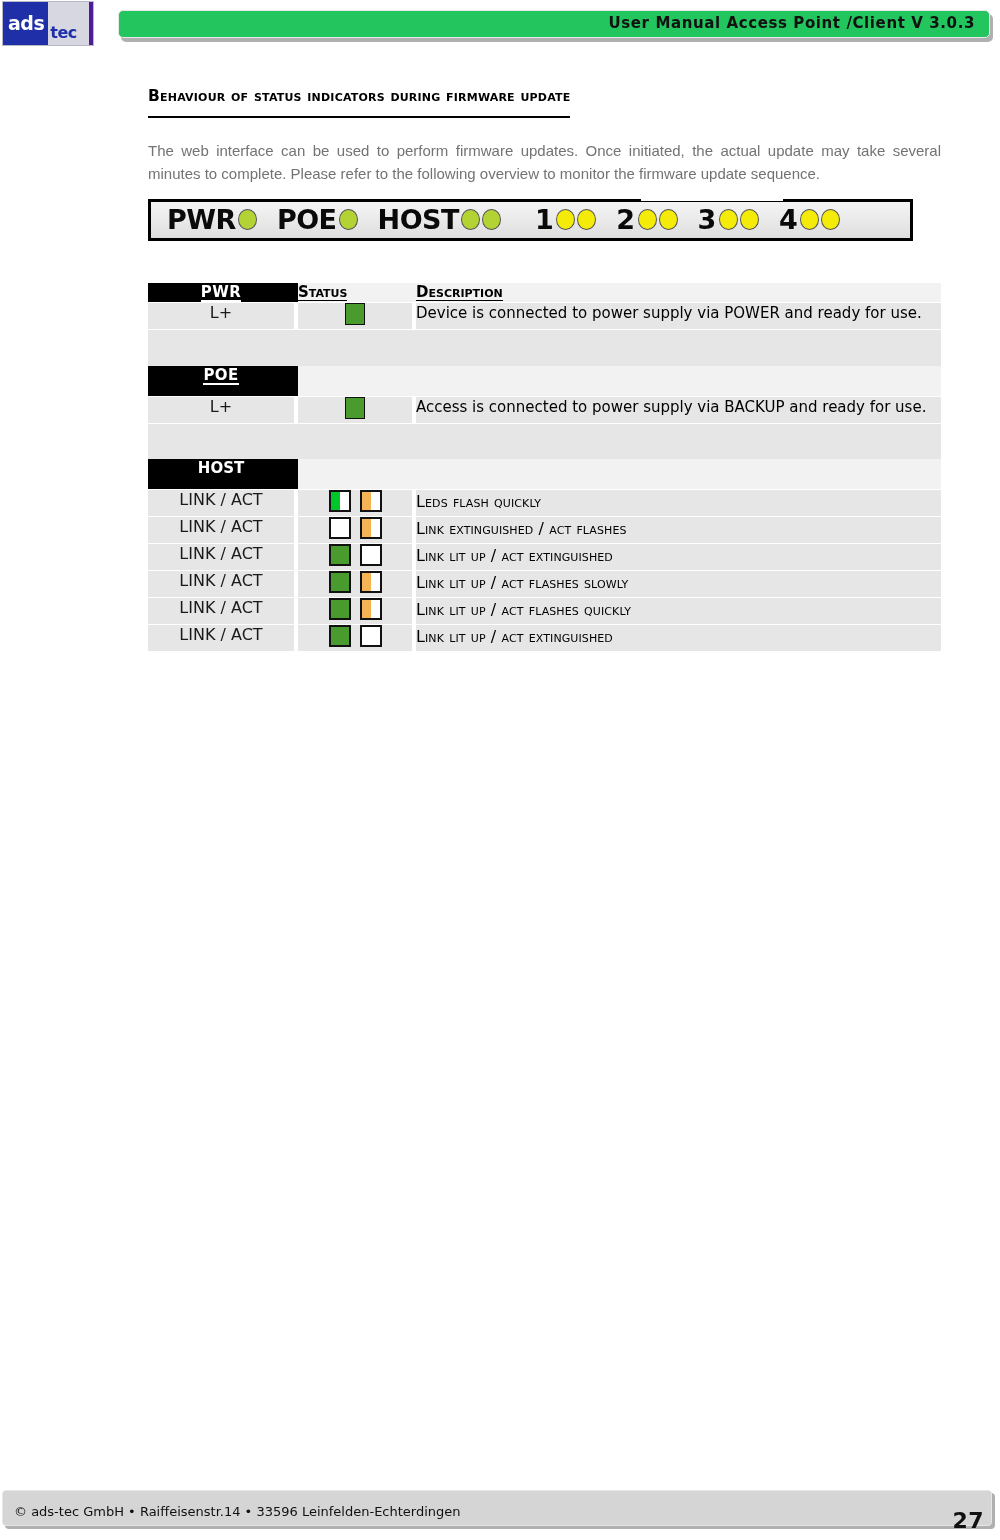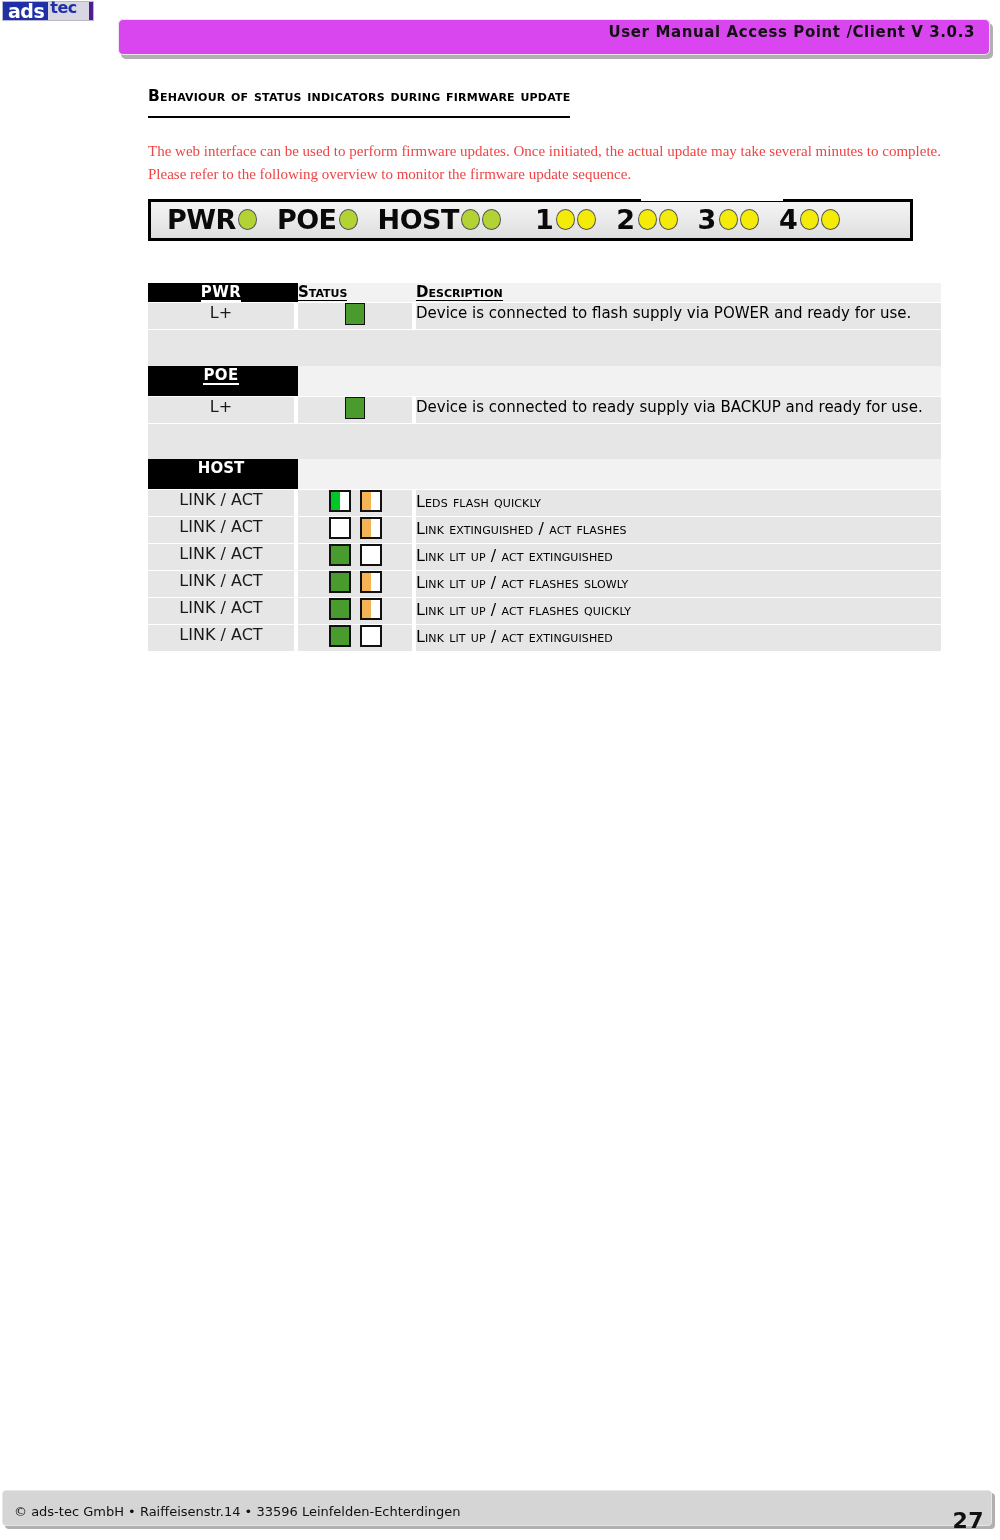--- a/index.html
+++ b/index.html
@@ -15,21 +15,21 @@
 
   
   .page-header {
     position: absolute;
     left: 0; top: 0;
     width: 1000px; height: 44px;
   }
   .logo {
     position: absolute;
     left: 2px; top: 1px;
-    width: 92px; height: 20px;
+    width: 92px; height: 45px;
     display: flex;
     align-items: stretch;
     border: 1px solid #b8b8c8;
     background: #4c1d95;
     text-align: right;
   }
   .logo-ads {
     background: #1f2fa8;
     color: #ffffff;
     font-family: "DejaVu Sans", "Liberation Sans", sans-serif;
@@ -45,23 +45,23 @@
     color: #1f2fa8;
     font-weight: bold;
     font-size: 16px;
     letter-spacing: -0.5px;
     padding: 0 12px 0 2px;
     display: flex; align-items: flex-end;
     line-height: 1.5;
   }
   .header-bar {
     position: absolute;
-    left: 118px; top: 19px;
-    width: 872px; height: 36px;
-    background: #d946ef;
+    left: 118px; top: 10px;
+    width: 872px; height: 28px;
+    background: #22c55e;
     border: 1px solid #e8e8e8;
     border-radius: 5px;
     box-shadow: 3px 4px 0 0 #b0b0b0;
   }
   .header-title {
     position: absolute;
     right: 14px; top: 3px;
     font-family: "DejaVu Sans", "Liberation Sans", sans-serif;
     font-size: 15px;
     font-weight: bold;
@@ -88,24 +88,24 @@
     letter-spacing: 0.2px;
     border-bottom: 2px solid #000000;
     display: inline-block;
     padding-bottom: 10px;
     line-height: 1.25;
   }
   h1.section-heading::first-letter { text-transform: uppercase; }
 
   p.body-text {
     margin: 10px 0 0 0;
-    font-family: Liberation Serif, serif;
+    font-family: Liberation Sans, sans-serif;
     font-size: 15px;
     line-height: 1.48;
-    color: #ef4444;
+    color: #737373;
     text-align: justify;
   }
 
   
   .led-panel-wrap {
     position: relative;
     margin-top: 14px;
     width: 765px;
     height: 42px;
   }
@@ -412,21 +412,21 @@
       </tr>
       <tr>
         <td class="cell-name">L+</td>
         <td class="cell-gap vrule"></td>
         <td class="cell-stat">
           <span class="sw-pair">
             <span class="sw single solid-green"></span>
           </span>
         </td>
         <td class="cell-gap vrule"></td>
-        <td class="cell-desc">Device is connected to flash supply via POWER and ready for use.</td>
+        <td class="cell-desc">Device is connected to power supply via POWER and ready for use.</td>
       </tr>
       <tr class="band-empty">
         <td></td>
         <td></td>
         <td></td>
         <td></td>
         <td></td>
       </tr>
 
       <tr>
@@ -438,21 +438,21 @@
       </tr>
       <tr>
         <td class="cell-name">L+</td>
         <td class="cell-gap vrule"></td>
         <td class="cell-stat">
           <span class="sw-pair">
             <span class="sw single solid-green"></span>
           </span>
         </td>
         <td class="cell-gap vrule"></td>
-        <td class="cell-desc">Device is connected to ready supply via BACKUP and ready for use.</td>
+        <td class="cell-desc">Access is connected to power supply via BACKUP and ready for use.</td>
       </tr>
       <tr class="band-empty">
         <td></td>
         <td></td>
         <td></td>
         <td></td>
         <td></td>
       </tr>
 
       <tr>

